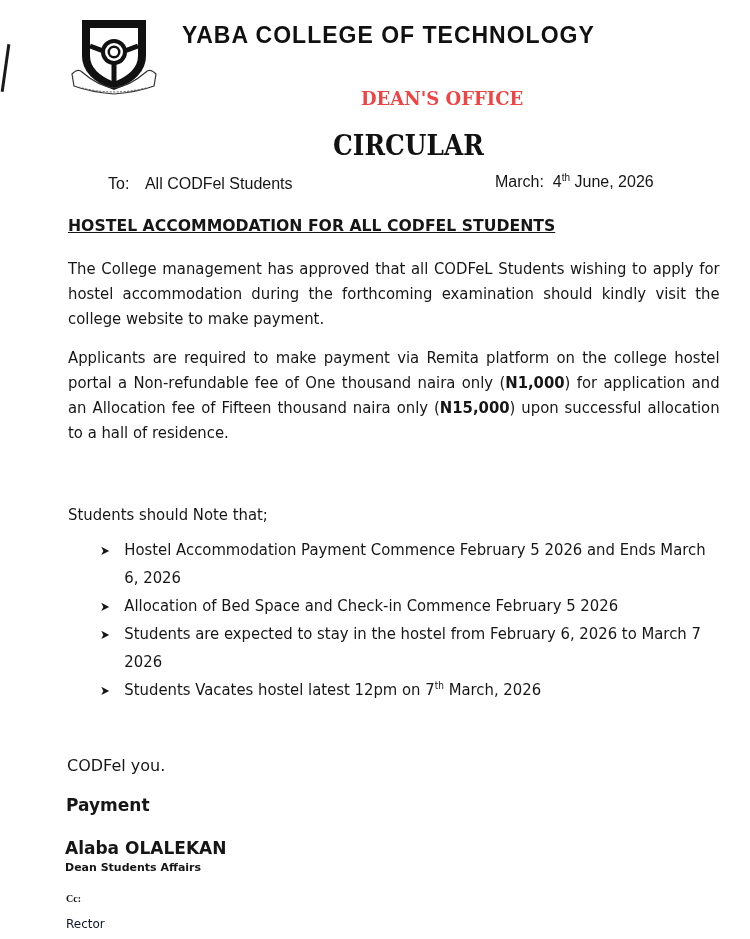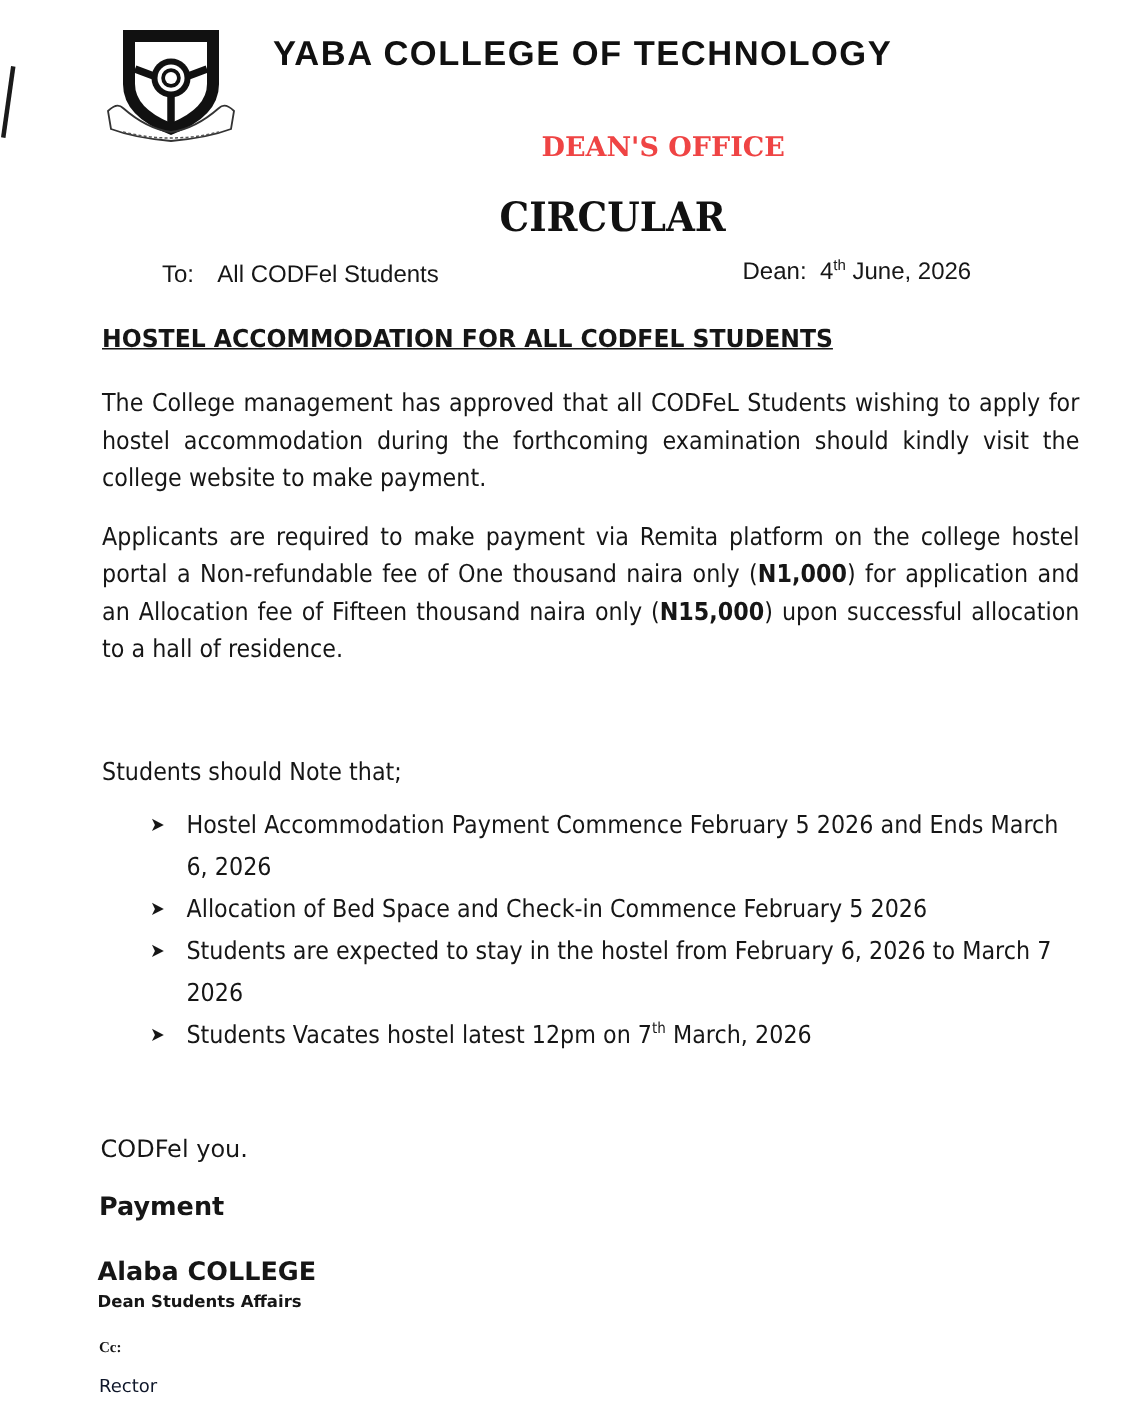--- a/index.html
+++ b/index.html
@@ -131,21 +131,21 @@
   <div class="hdr-office">DEAN'S OFFICE</div>
 
   <div class="circular">CIRCULAR</div>
 
   <div class="to-line">
     <span class="to-label">To:</span>
     <span>All CODFel Students</span>
   </div>
 
   <div class="date-line">
-    <span>Dean:</span>&nbsp;
+    <span>March:</span>&nbsp;
     <span>4</span><sup>th</sup>
     <span>June, 2026</span>
   </div>
 
   <div class="subject">HOSTEL ACCOMMODATION FOR ALL CODFEL STUDENTS</div>
 
   <div class="para para1">The College management has approved that all CODFeL Students wishing to apply for hostel accommodation during the forthcoming examination should kindly visit the college website to make payment.</div>
 
   <div class="para para2"><span>Applicants are required to make payment via Remita platform on the college hostel portal a Non-refundable fee of One thousand naira only (</span><b>N1,000</b><span>) for application and an Allocation fee of Fifteen thousand naira only (</span><b>N15,000</b><span>) upon successful allocation to a hall of residence.</span></div>
 
@@ -165,17 +165,17 @@
       <span>Students are expected to stay in the hostel from February 6, 2026 to March 7 2026</span>
     </li>
     <li>
       <span class="bullet">➤</span>
       <span>Students Vacates hostel latest 12pm on 7</span><sup>th</sup><span> March, 2026</span>
     </li>
   </ul>
 
   <div class="thanks">CODFel you.</div>
   <div class="signed">Payment</div>
-  <div class="signer-name">Alaba COLLEGE</div>
+  <div class="signer-name">Alaba OLALEKAN</div>
   <div class="signer-title">Dean Students Affairs</div>
   <div class="cc-label">Cc:</div>
   <div class="cc-item">Rector</div>
 </div>
 
 </body></html>

